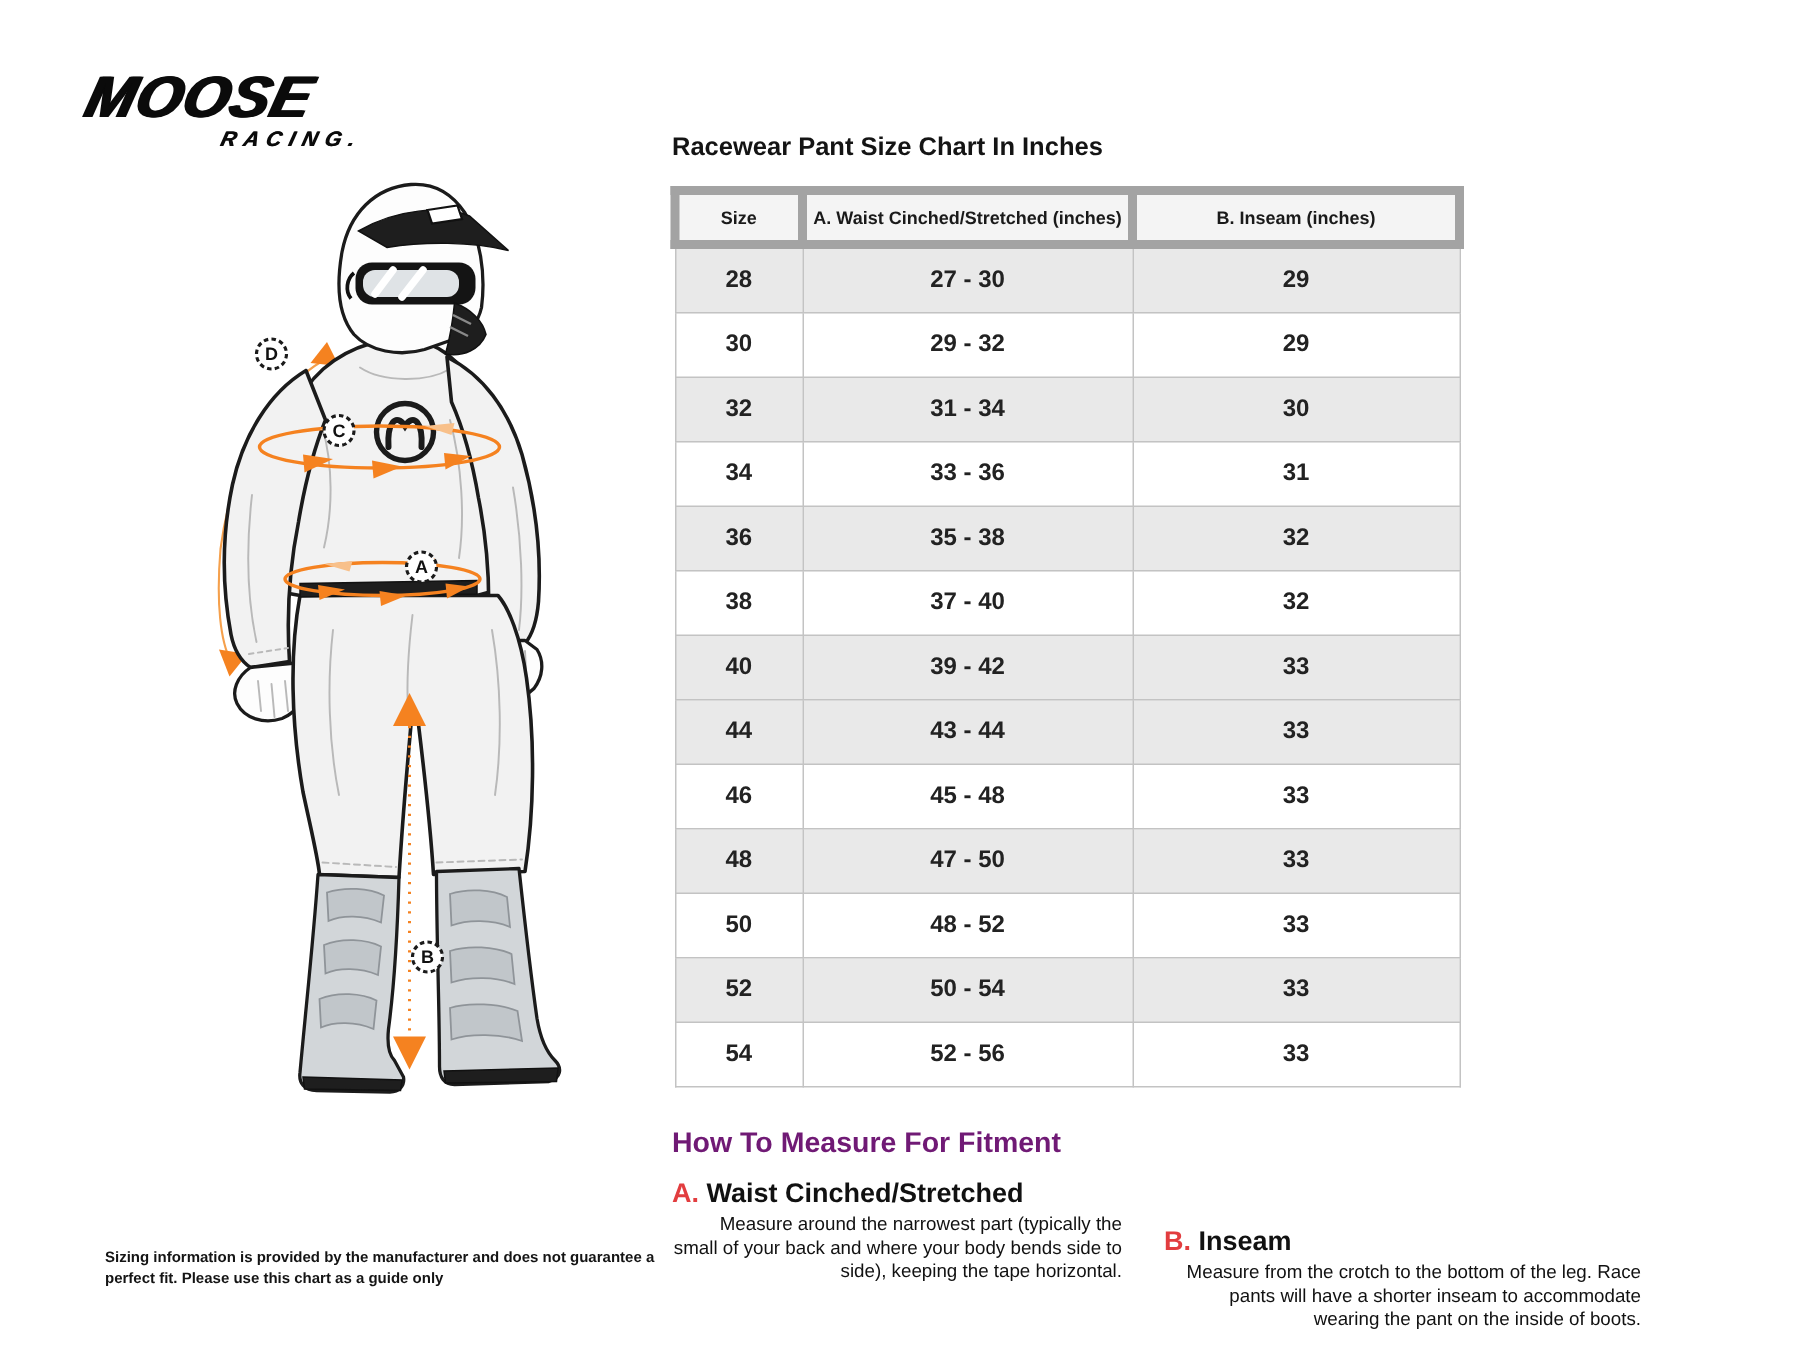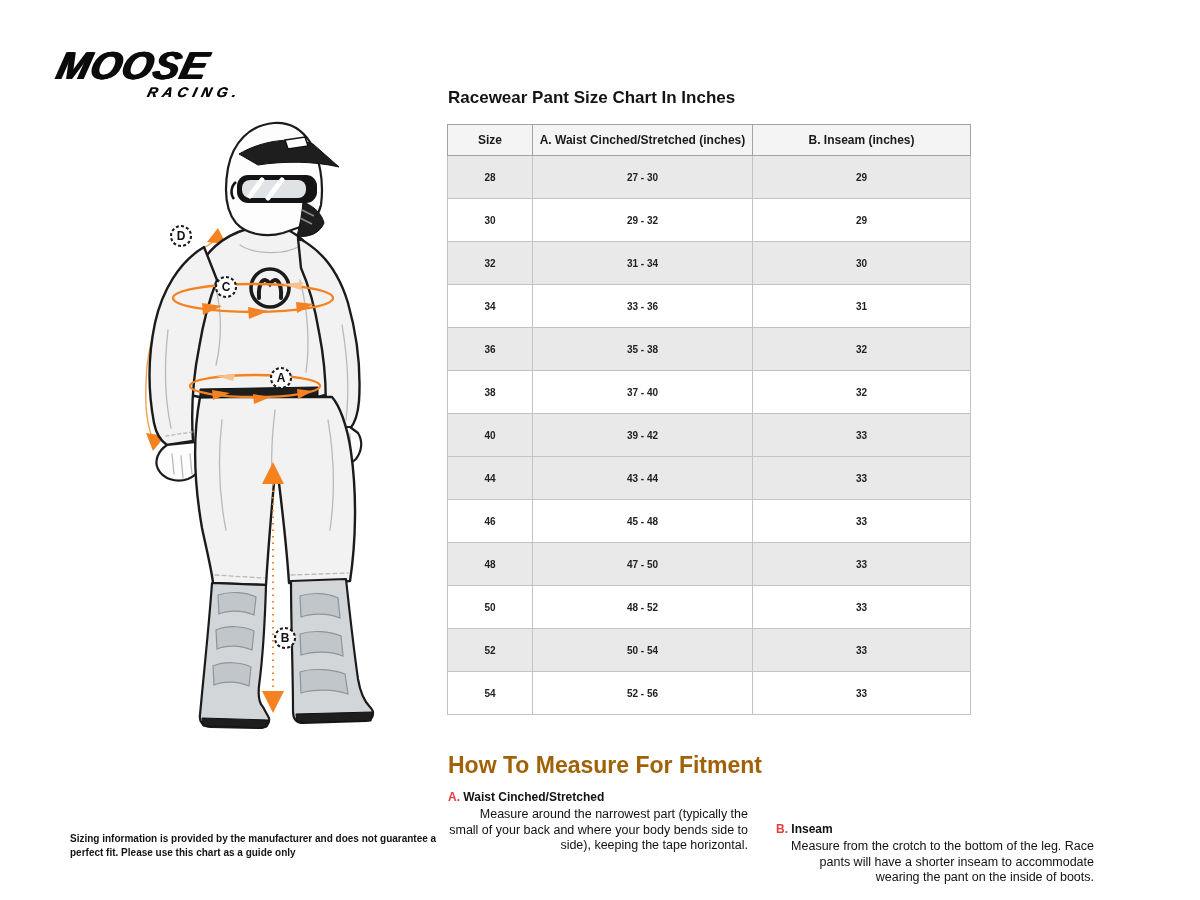--- a/index.html
+++ b/index.html
@@ -18,35 +18,35 @@
     margin-top:1px;text-shadow:0.5px 0 0 #0b0b0b;
   }
   
   .chart-title{position:absolute;left:448px;top:88px;font-size:17px;font-weight:bold;color:#141414;}
   
   table.size-table{
     position:absolute;left:447px;top:124px;width:523px;border-collapse:collapse;
     table-layout:fixed;
   }
   table.size-table th{
-    background:#f4f4f4;border:1px solid #a3a3a3;height:28px;
+    background:#f4f4f4;border:6px solid #a3a3a3;height:28px;
     font-size:12px;font-weight:bold;color:#1a1a1a;text-align:center;
   }
   table.size-table td{
     border:1px solid #c3c3c3;height:40px;background:#ffffff;
-    font-size:10px;font-weight:bold;color:#222;text-align:center;
+    font-size:16px;font-weight:bold;color:#222;text-align:center;
   }
   table.size-table tr.stripe td{background:#e9e9e9;}
   
   .measure{position:absolute;left:448px;top:752px;width:680px;}
-  .measure-title{font-size:23px;font-weight:bold;color:#a16207;}
+  .measure-title{font-size:19px;font-weight:bold;color:#701a75;}
   .measure-cols{display:flex;margin-top:11px;}
   .m-item{width:300px;}
   .m-item + .m-item{margin-left:28px;width:318px;margin-top:32px;}
-  .m-label{font-size:12px;font-weight:bold;color:#111;}
+  .m-label{font-size:18px;font-weight:bold;color:#111;}
   .m-letter{color:#E23D3F;}
   .m-text{font-size:12.5px;line-height:1.25;margin-top:3px;color:#111;text-align:right;}
   
   .disclaimer{
     position:absolute;left:70px;top:816px;width:380px;
     font-size:10px;font-weight:bold;line-height:1.4;color:#141414;margin-top:16px;
   }
   
   .figure{position:absolute;left:50px;top:110px;width:400px;height:645px;}
   .figure svg{width:100%;height:100%;display:block;}

